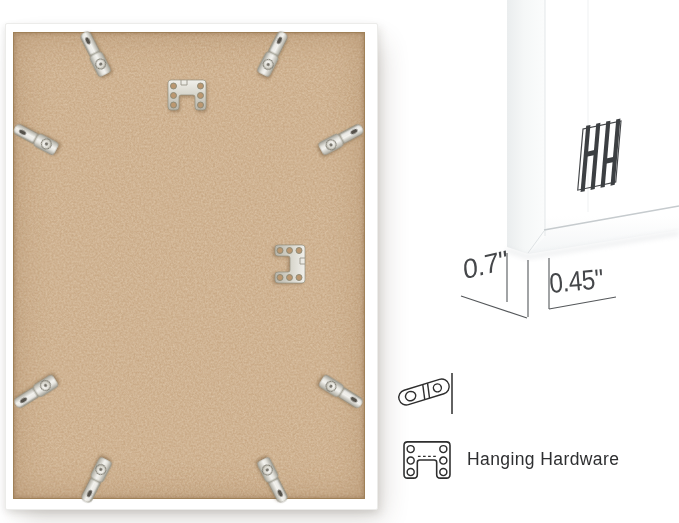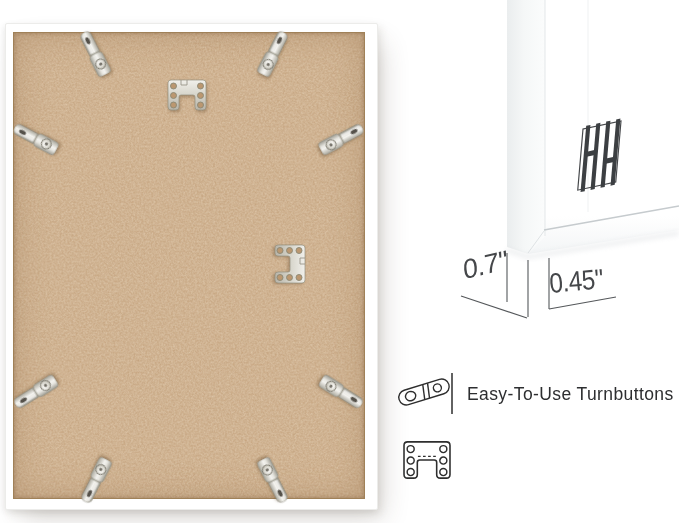--- a/index.html
+++ b/index.html
@@ -203,15 +203,15 @@
             <circle cx="13.5" cy="0.5" r="2.9"></circle>
             <circle cx="13.5" cy="10" r="2.9"></circle>
         </g>
       </g>
     </g>
   </svg>
 
   <div class="dim dim-07">0.7"</div>
   <div class="dim dim-045">0.45"</div>
 
-  <div class="feature-label row1">Easy-To-Use Turnbuttons</div>
+  <div class="feature-label row2">Hanging Hardware</div>
 
 </div>
 
 </body></html>

